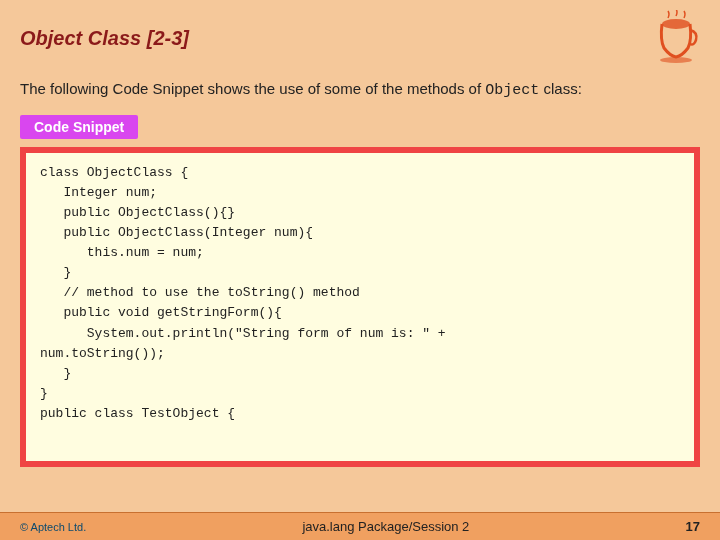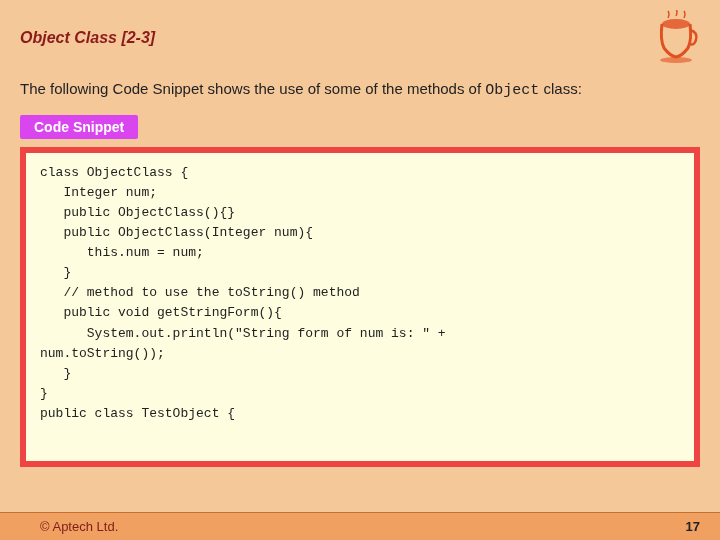--- a/index.html
+++ b/index.html
@@ -15,21 +15,21 @@
 
     .header {
       background: #f5c89a;
       padding: 10px 20px 8px 20px;
       display: flex;
       align-items: center;
       justify-content: space-between;
     }
 
     .header-title {
-      font-size: 16px;
+      font-size: 20px;
       font-weight: bold;
       color: #8b1a1a;
       font-style: italic;
     }
 
     .java-logo {
       width: 48px;
       height: 56px;
     }
 
@@ -81,23 +81,22 @@
       right: 0;
       background: #f0a060;
       display: flex;
       justify-content: space-between;
       align-items: center;
       padding: 6px 20px;
       border-top: 1px solid #c87030;
     }
 
     .footer-left {
-      font-size: 13px;
-      color: #7f1d1d;
-      margin-left: 20px;
+      font-size: 11px;
+      color: #0c4a6e;
     }
 
     .footer-center {
       font-size: 13px;
       color: #222;
     }
 
     .footer-right {
       font-size: 13px;
       color: #222;
@@ -141,14 +140,15 @@
    public void getStringForm(){
       System.out.println("String form of num is: " +
 num.toString());
    }
 }
 public class TestObject {</div>
 </div>
 
 <div class="footer">
   <span class="footer-left">© Aptech Ltd.</span>
+  <span class="footer-center">java.lang Package/Session 2</span>
   <span class="footer-right">17</span>
 </div>
 
 </body></html>

